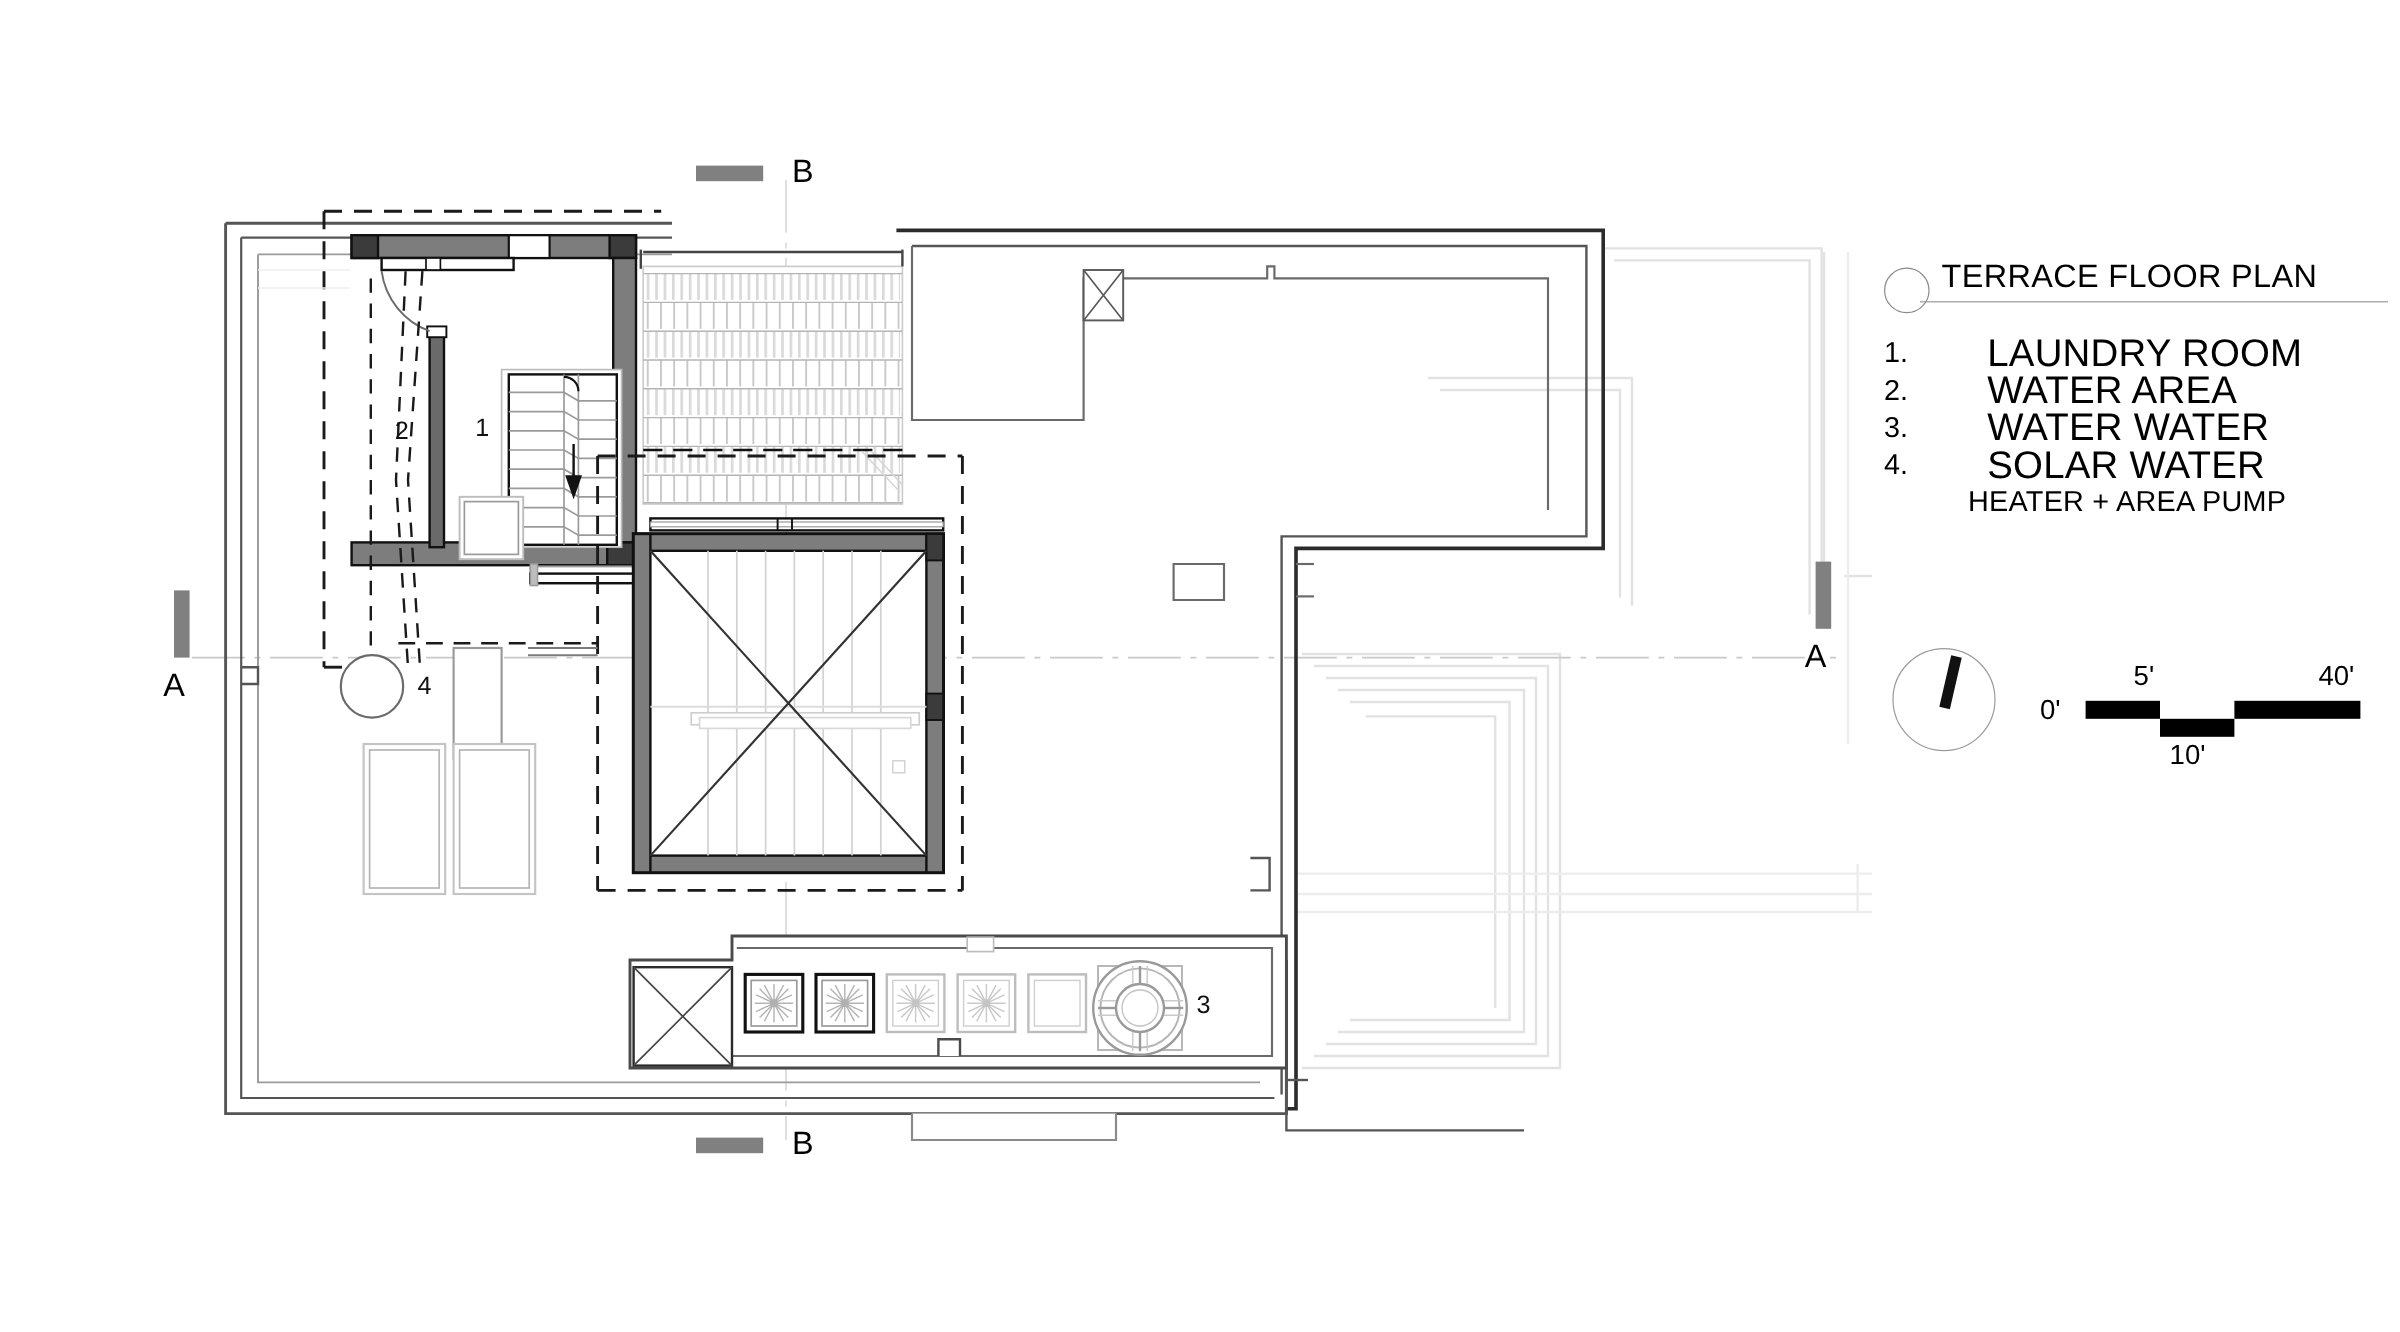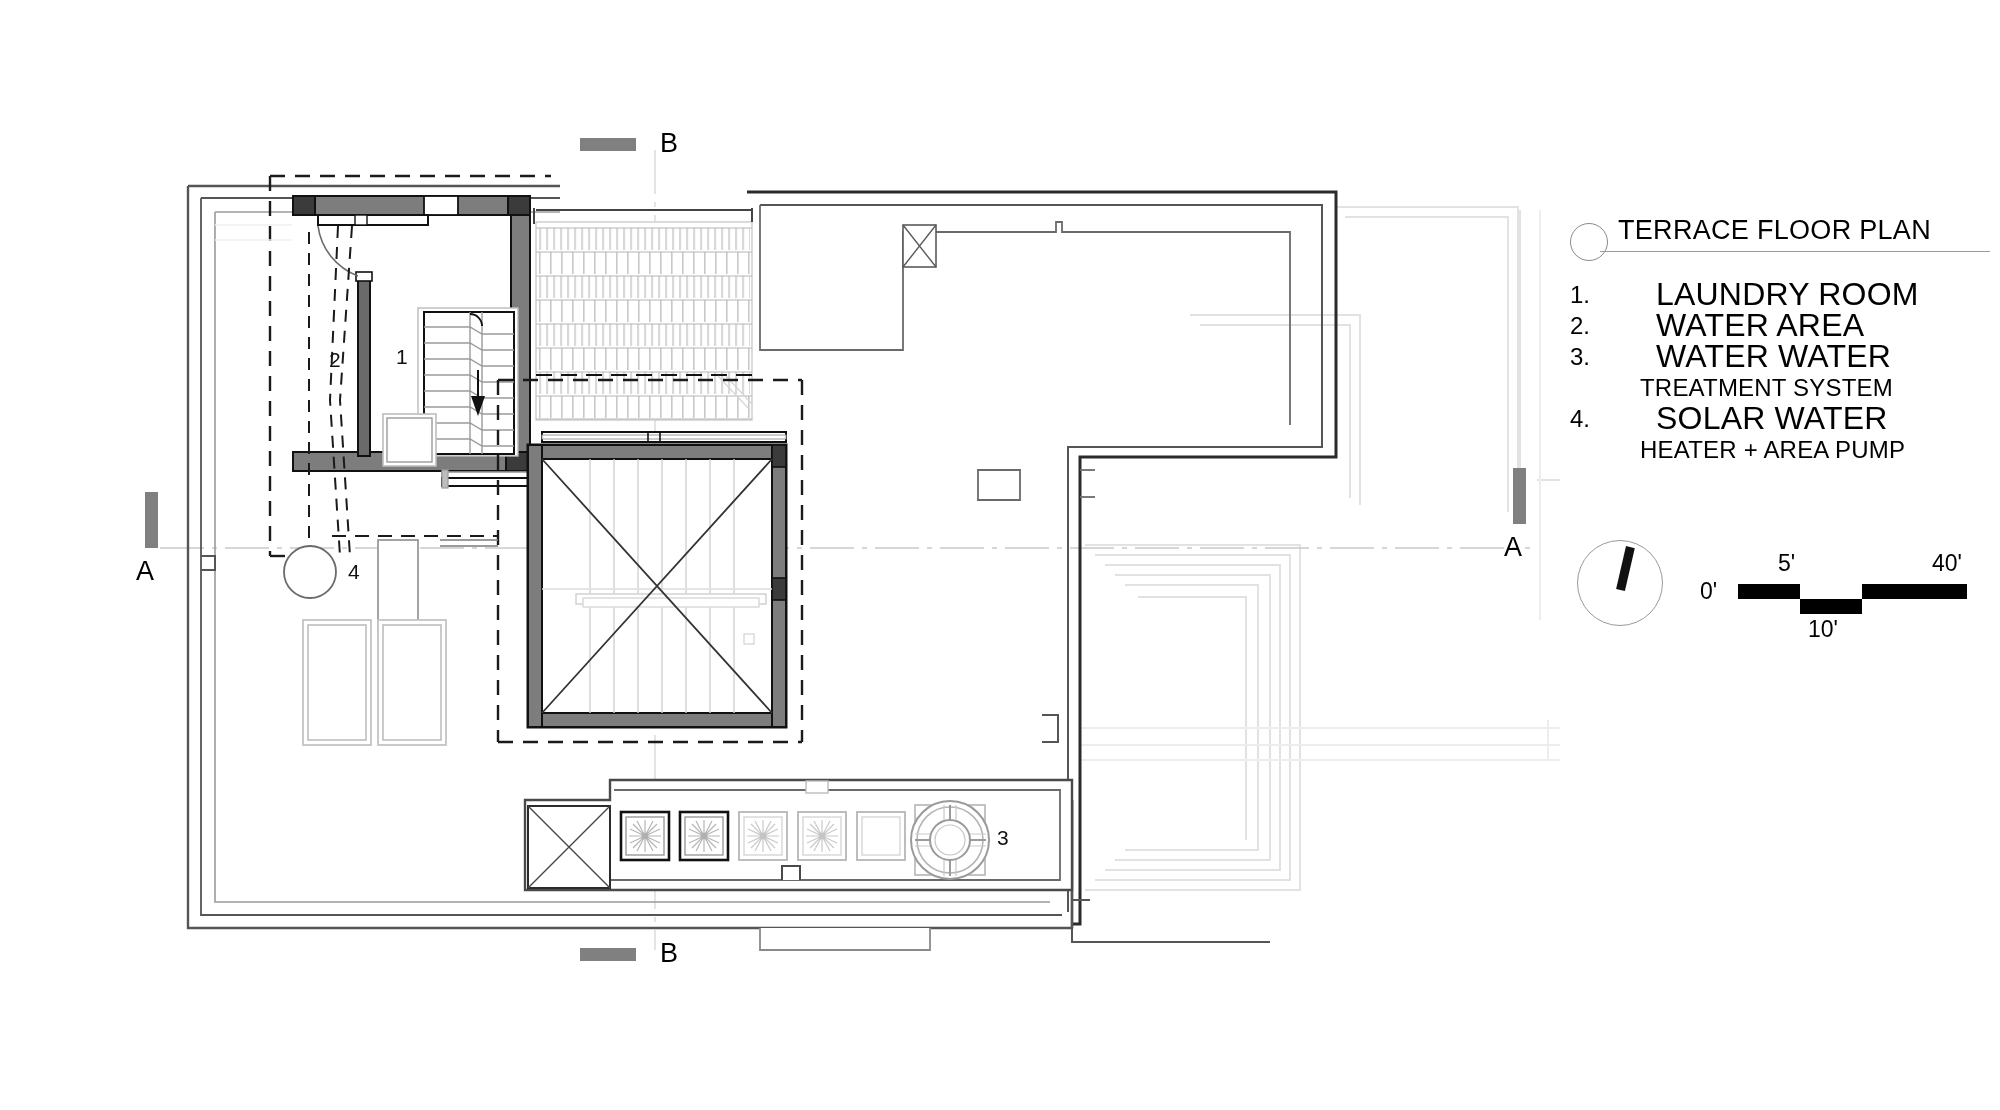--- a/index.html
+++ b/index.html
@@ -540,21 +540,20 @@
 
       <div class="legend-row">
         <div class="legend-num">2.</div>
         <div class="legend-label">WATER AREA</div>
       </div>
 
       <div class="legend-row">
         <div class="legend-num">3.</div>
         <div class="legend-label">WATER WATER</div>
       </div>
-      <div class="legend-cont">TREATMENT SYSTEM</div>
 
       <div class="legend-row">
         <div class="legend-num">4.</div>
         <div class="legend-label">SOLAR WATER</div>
       </div>
       <div class="legend-cont">HEATER + AREA PUMP</div>
 
     </div>
   </div>
 

